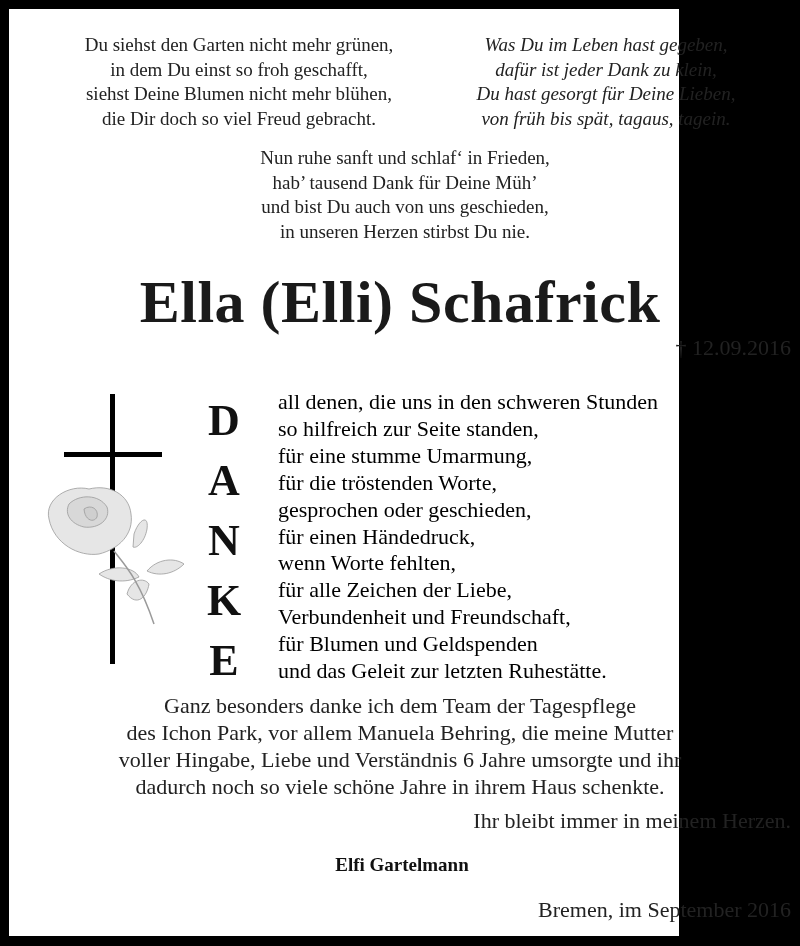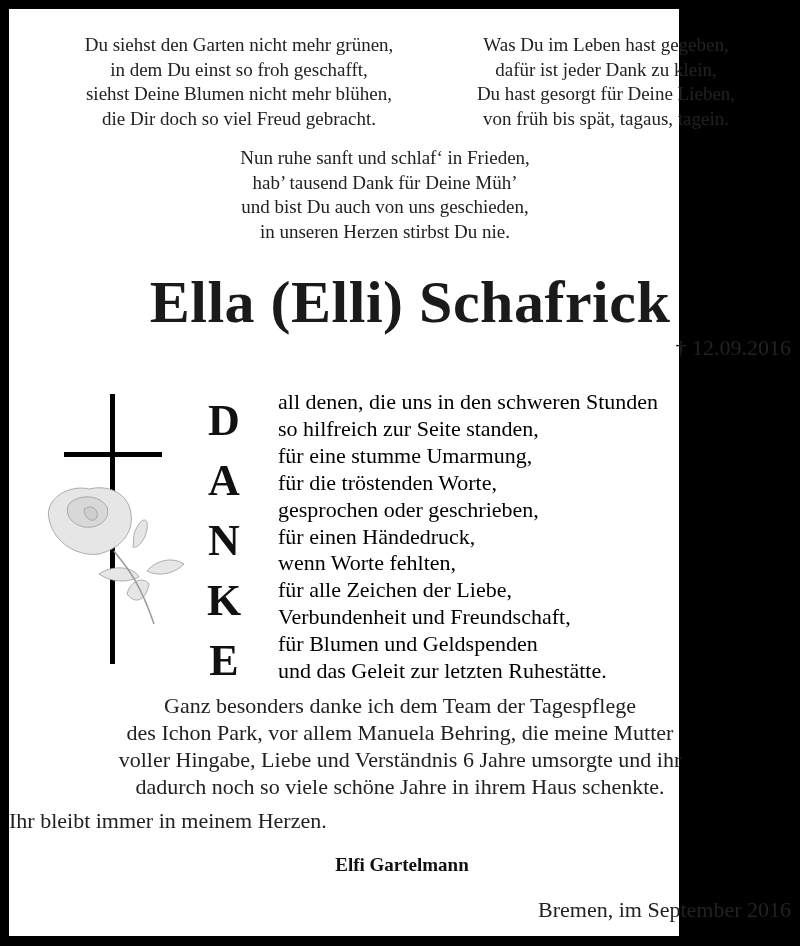--- a/index.html
+++ b/index.html
@@ -1,34 +1,34 @@
 <!DOCTYPE html>
 <html><head>
 <meta charset="utf-8">
 <style>
   html, body { margin:0; padding:0; }
   body { width:800px; height:946px; background:#000; position:relative; overflow:hidden; font-family:"DejaVu Serif","Liberation Serif",serif; color:#1a1a1a; }
   .card { position:absolute; left:9px; top:9px; width:670px; height:927px; background:#fff; }
   .poem { position:absolute; text-align:center; font-family:"Liberation Serif",serif; font-size:19px; line-height:24.5px; color:#222; }
   .poem div { white-space:nowrap; }
   #poem-left { left:20px; width:420px; top:24px; }
-  #poem-right { left:432px; width:330px; top:24px; }
-  #poem-center { left:176px; width:400px; top:137px; }
-  .name { position:absolute; left:0; width:782px; top:258px; text-align:center; font-family:"Liberation Serif",serif; font-weight:bold; font-size:60px; line-height:70px; color:#1a1a1a; letter-spacing:0.5px;margin-left:10px; }
+  #poem-right { left:432px; width:330px; top:24px;font-style:italic; }
+  #poem-center { left:196px; width:400px; top:137px; }
+  .name { position:absolute; left:0; width:782px; top:258px; text-align:center; font-family:"Liberation Serif",serif; font-weight:bold; font-size:60px; line-height:70px; color:#1a1a1a; letter-spacing:0.5px; }
   .death { position:absolute; left:0; width:782px; top:325px; text-align:right; font-family:"Liberation Serif",serif; font-size:22px; line-height:28px; color:#222; }
   .cross-v { position:absolute; left:101px; top:385px; width:5px; height:270px; background:#000; }
   .cross-h { position:absolute; left:55px; top:443px; width:98px; height:5px; background:#000; }
   .rose { position:absolute; left:30px; top:470px; width:150px; height:150px; }
   .danke { position:absolute; left:190px; top:382px; width:50px; text-align:center; font-family:"Liberation Serif",serif; font-weight:bold; font-size:44px; color:#111; }
   .danke div { height:60px; line-height:60px; }
   .thanks { position:absolute; left:269px; top:380px; font-family:"Liberation Serif",serif; font-size:22px; line-height:26.9px; color:#000000; }
   .thanks div { white-space:nowrap; }
   .para { position:absolute; left:0; width:782px; top:683px; text-align:center; font-family:"Liberation Serif",serif; font-size:22px; line-height:27px; color:#222; }
   .para div { white-space:nowrap; }
-  .closing { position:absolute; left:0; width:782px; top:798px; text-align:left; font-family:"Liberation Serif",serif; font-size:22px; line-height:28px; color:#222; }
+  .closing { position:absolute; left:0; width:782px; top:798px; text-align:right; font-family:"Liberation Serif",serif; font-size:22px; line-height:28px; color:#222; }
   .signer { position:absolute; left:2px; width:782px; top:843px; text-align:center; font-family:"Liberation Serif",serif; font-weight:bold; font-size:19px; line-height:26px; color:#111; }
   .place { position:absolute; left:0; width:782px; top:887px; text-align:right; font-family:"Liberation Serif",serif; font-size:22px; line-height:28px; color:#222; }
 </style>
 </head>
 <body>
 
 <div class="card">
 
   <div class="poem" id="poem-left">
     <div>Du siehst den Garten nicht mehr grünen,</div>
@@ -76,21 +76,21 @@
     <div>N</div>
     <div>K</div>
     <div>E</div>
   </div>
 
   <div class="thanks">
     <div>all denen, die uns in den schweren Stunden</div>
     <div>so hilfreich zur Seite standen,</div>
     <div>für eine stumme Umarmung,</div>
     <div>für die tröstenden Worte,</div>
-    <div>gesprochen oder geschrieben,</div>
+    <div>gesprochen oder geschieden,</div>
     <div>für einen Händedruck,</div>
     <div>wenn Worte fehlten,</div>
     <div>für alle Zeichen der Liebe,</div>
     <div>Verbundenheit und Freundschaft,</div>
     <div>für Blumen und Geldspenden</div>
     <div>und das Geleit zur letzten Ruhestätte.</div>
   </div>
 
   <div class="para">
     <div>Ganz besonders danke ich dem Team der Tagespflege</div>

